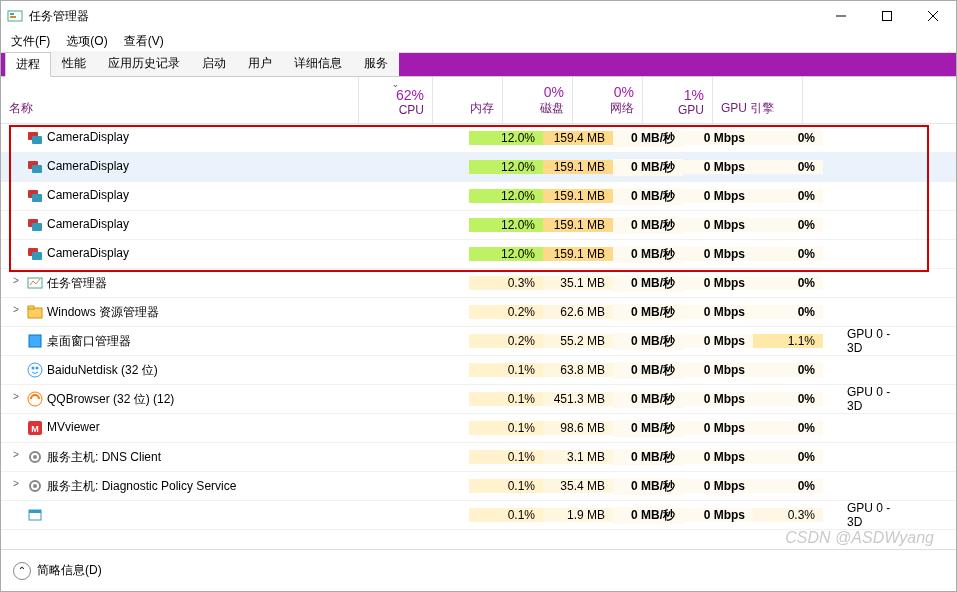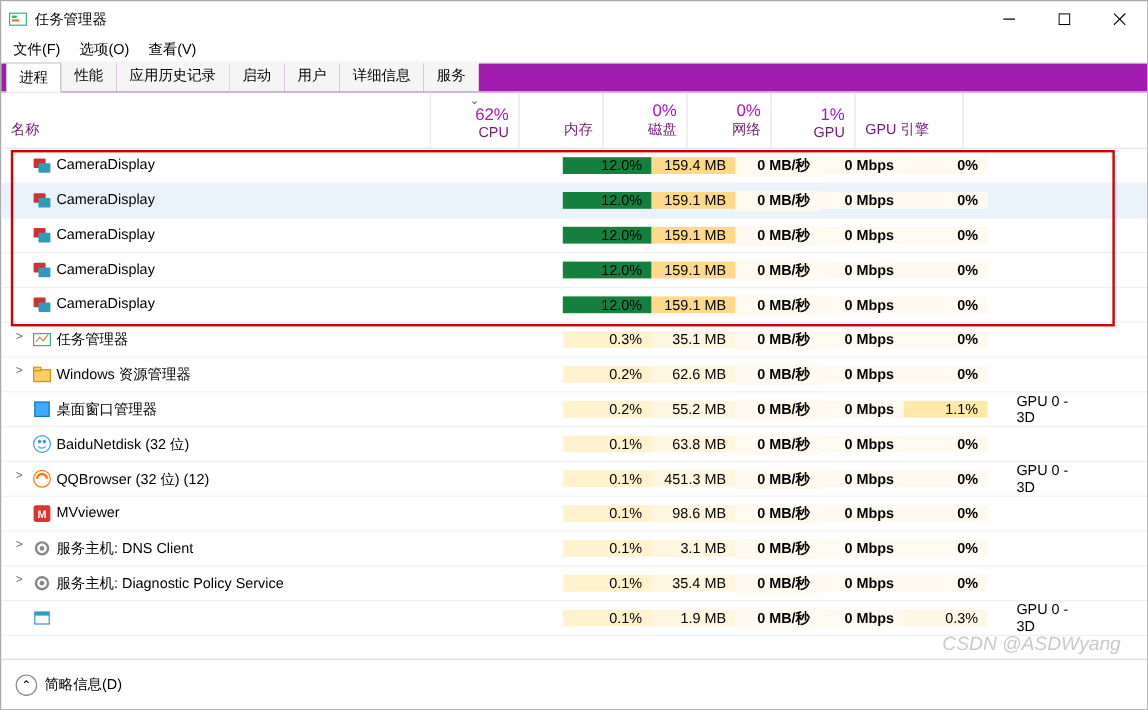--- a/index.html
+++ b/index.html
@@ -47,21 +47,21 @@
 .cell-cpu { width: 74px; }
 .cell-mem { width: 70px; }
 .cell-disk { width: 70px; }
 .cell-net { width: 70px; }
 .cell-gpu { width: 70px; }
 .cell-gpueng { width: 90px; text-align: left; padding-left: 24px; }
 
 .expand { width: 14px; text-align: center; color: #666; font-size: 10px; display: inline-block; }
 .proc-icon { width: 16px; height: 16px; display: inline-flex; align-items: center; justify-content: center; }
 
-.heat-cpu-hi { background: #15803d; }
+.heat-cpu-hi { background: #bef264; }
 .heat-cpu-lo { background: #fff2cc; }
 .heat-mem-hi { background: #ffd98a; }
 .heat-mem-lo { background: #fff6e0; }
 .heat-none { background: #fffaf0; font-weight: bold; }
 .heat-gpu-hi { background: #ffe9a8; }
 .heat-gpu-vlo { background: #fff7e5; }
 
 .redbox { position: absolute; border: 2px solid #d00000; pointer-events: none; left: 8px; top: 48px; width: 920px; height: 147px; z-index: 5; }
 
 .footer { height: 42px; border-top: 1px solid #ddd; display: flex; align-items: center; padding: 0 12px; justify-content: space-between; }

